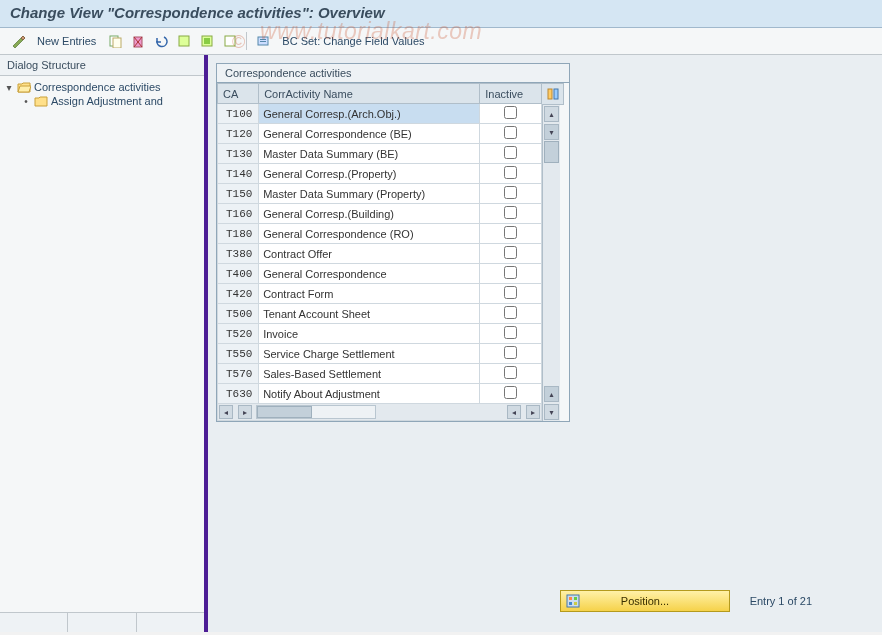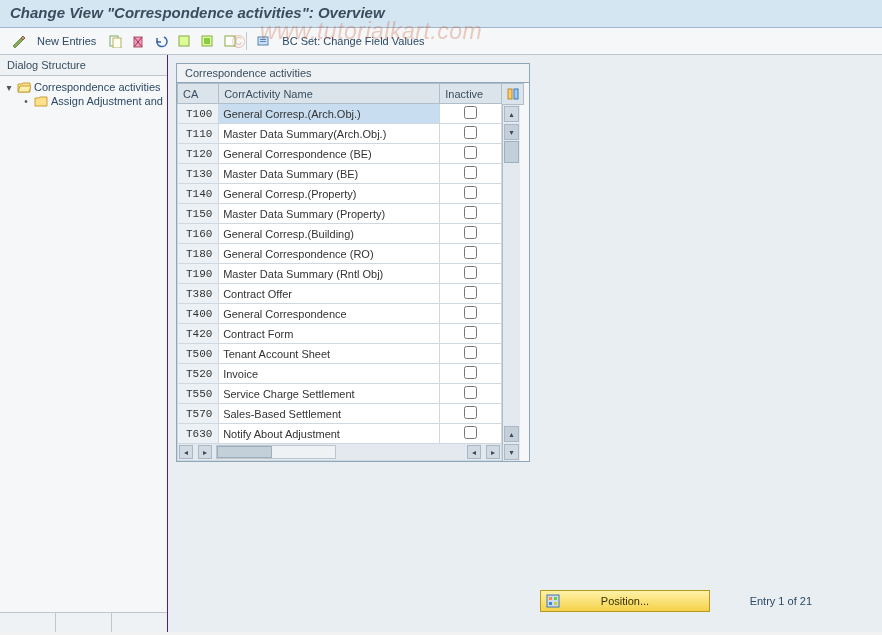--- a/index.html
+++ b/index.html
@@ -52,23 +52,23 @@
     padding: 2px 6px;
     color: #2c4a66;
     cursor: default;
   }
   .main {
     display: flex;
     height: calc(635px - 58px);
     background: #e9eef2;
   }
   .left-pane {
-    width: 168px;
+    width: 208px;
     background: #f5f7f8;
-    border-right: 1px solid #4c1d95;
+    border-right: 4px solid #4c1d95;
     display: flex;
     flex-direction: column;
   }
   .pane-title {
     padding: 4px 7px;
     border-bottom: 1px solid #c0c7cc;
     background: #eef2f5;
     font-size: 11px;
     color: #3a4d5e;
   }
@@ -349,25 +349,20 @@
                 <th>Inactive</th>
               </tr>
             </thead>
             <tbody id="grid-body">
                 <tr>
                   <td class="ca">T100</td>
                   <td class="name sel">General Corresp.(Arch.Obj.)</td>
                   <td class="inact"><input type="checkbox" style=""></td>
                 </tr>
                 <tr>
-                  <td class="ca">T110</td>
-                  <td class="name">Master Data Summary(Arch.Obj.)</td>
-                  <td class="inact"><input type="checkbox" style=""></td>
-                </tr>
-                <tr>
                   <td class="ca">T120</td>
                   <td class="name">General Correspondence (BE)</td>
                   <td class="inact"><input type="checkbox" style=""></td>
                 </tr>
                 <tr>
                   <td class="ca">T130</td>
                   <td class="name">Master Data Summary (BE)</td>
                   <td class="inact"><input type="checkbox" style=""></td>
                 </tr>
                 <tr>
@@ -381,25 +376,20 @@
                   <td class="inact"><input type="checkbox" style=""></td>
                 </tr>
                 <tr>
                   <td class="ca">T160</td>
                   <td class="name">General Corresp.(Building)</td>
                   <td class="inact"><input type="checkbox" style=""></td>
                 </tr>
                 <tr>
                   <td class="ca">T180</td>
                   <td class="name">General Correspondence (RO)</td>
-                  <td class="inact"><input type="checkbox" style=""></td>
-                </tr>
-                <tr>
-                  <td class="ca">T190</td>
-                  <td class="name">Master Data Summary (Rntl Obj)</td>
                   <td class="inact"><input type="checkbox" style=""></td>
                 </tr>
                 <tr>
                   <td class="ca">T380</td>
                   <td class="name">Contract Offer</td>
                   <td class="inact"><input type="checkbox" style=""></td>
                 </tr>
                 <tr>
                   <td class="ca">T400</td>
                   <td class="name">General Correspondence</td>

